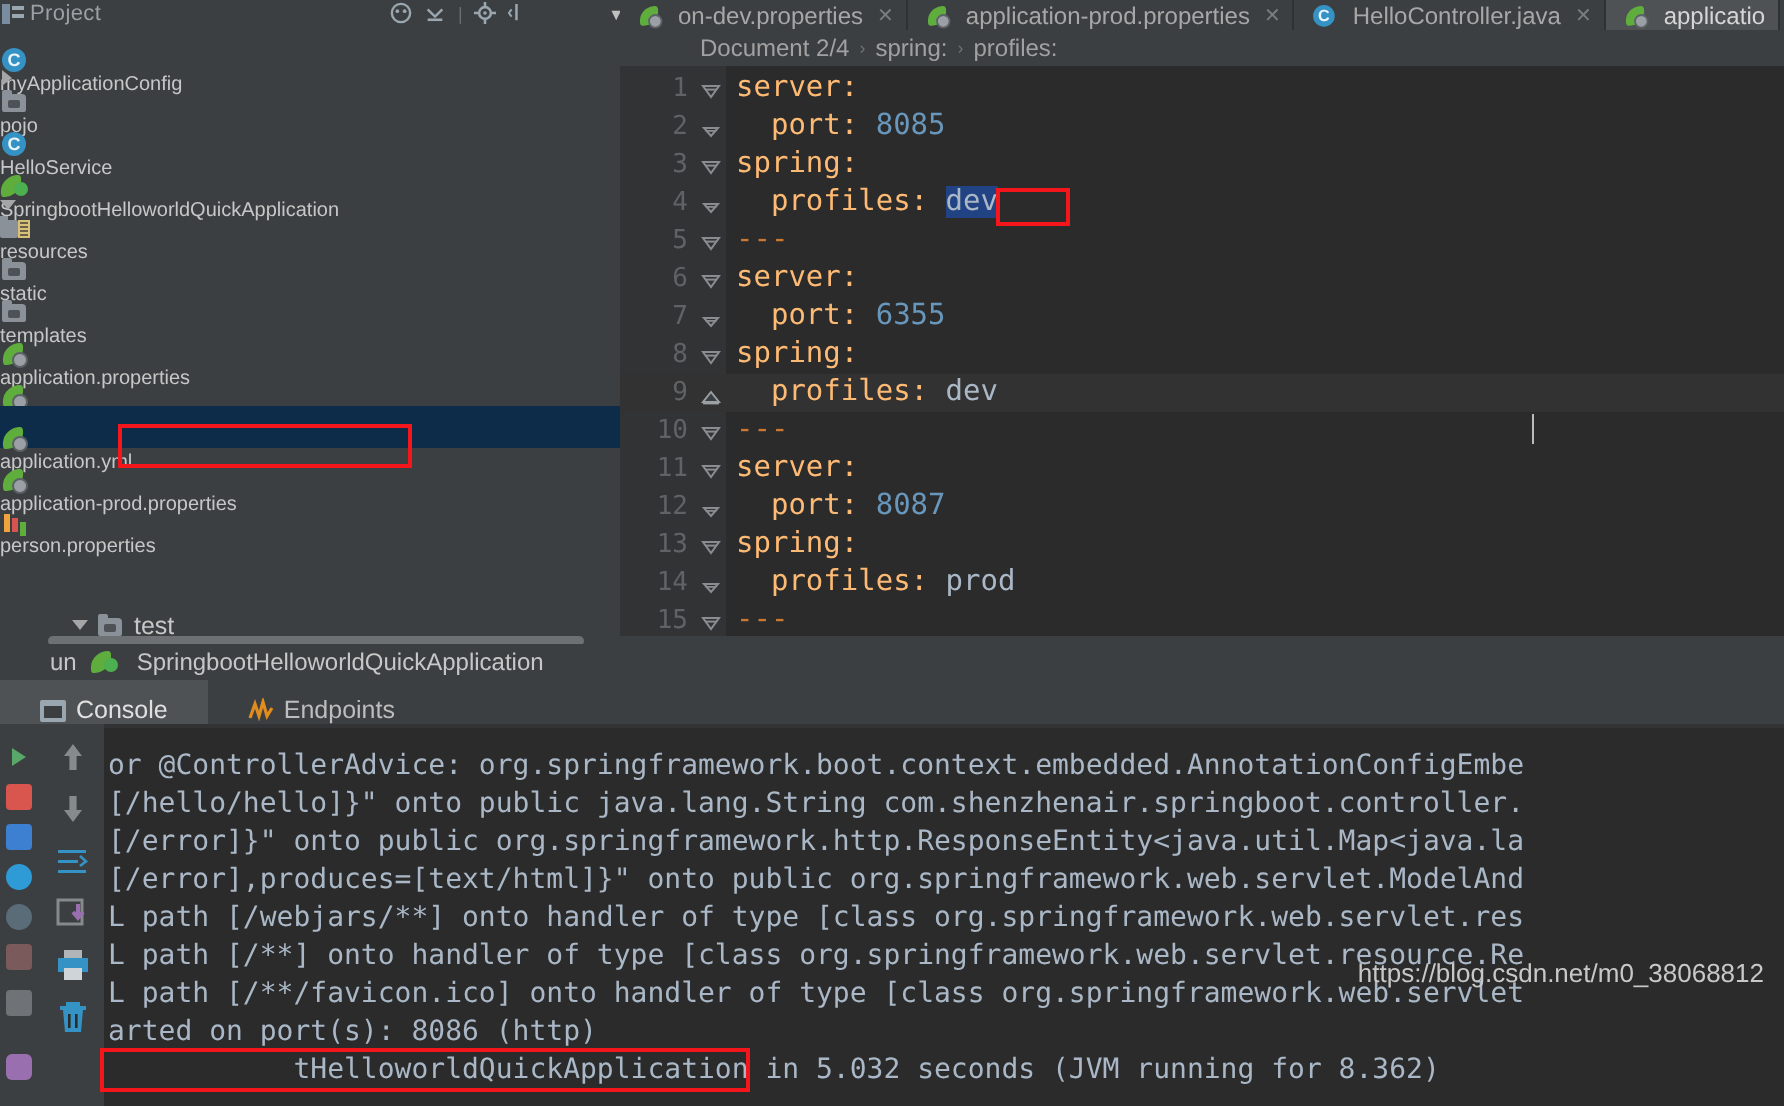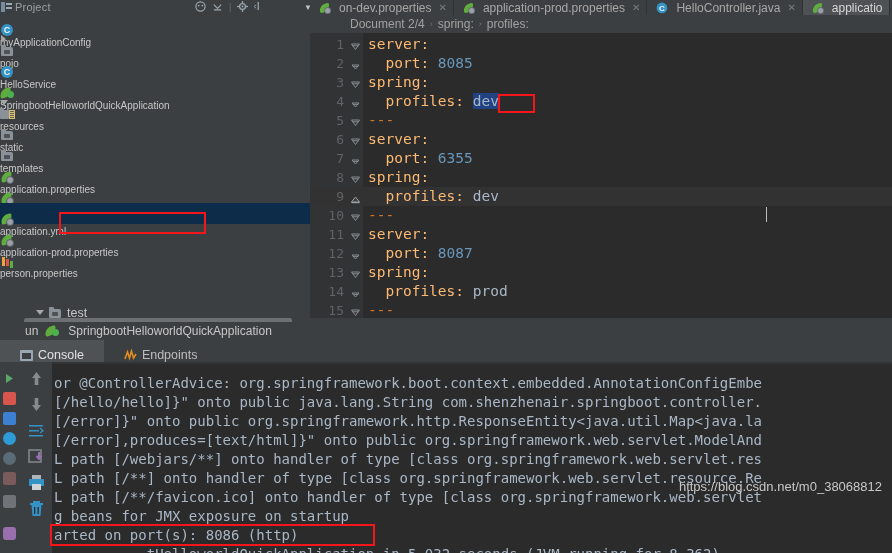--- a/index.html
+++ b/index.html
@@ -445,21 +445,20 @@
   <div class="console">
     <div class="topline-edge" style="left:0;top:0;"></div>
     <div id="console-host" style="position:absolute;left:0;top:12px;right:0;">
         <div class="conline">or @ControllerAdvice: org.springframework.boot.context.embedded.AnnotationConfigEmbe</div>
         <div class="conline">[/hello/hello]}" onto public java.lang.String com.shenzhenair.springboot.controller.</div>
         <div class="conline">[/error]}" onto public org.springframework.http.ResponseEntity&lt;java.util.Map&lt;java.la</div>
         <div class="conline">[/error],produces=[text/html]}" onto public org.springframework.web.servlet.ModelAnd</div>
         <div class="conline">L path [/webjars/**] onto handler of type [class org.springframework.web.servlet.res</div>
         <div class="conline">L path [/**] onto handler of type [class org.springframework.web.servlet.resource.Re</div>
         <div class="conline">L path [/**/favicon.ico] onto handler of type [class org.springframework.web.servlet</div>
-        <div class="conline">g beans for JMX exposure on startup</div>
         <div class="conline">arted on port(s): 8086 (http)</div>
         <div class="conline">           tHelloworldQuickApplication in 5.032 seconds (JVM running for 8.362)</div>
       </div>
     <div class="watermark">https://blog.csdn.net/m0_38068812</div>
   </div>
 
   <div id="annot-host">
       <div class="redbox" style="left: 59px; top: 212px; width: 147px; height: 22px; border-color: rgb(244, 22, 26);"></div>
       <div class="redbox" style="left: 498px; top: 94px; width: 37px; height: 19px; border-color: rgb(244, 22, 26);"></div>
       <div class="redbox" style="left: 50px; top: 524px; width: 325px; height: 22px; border-color: rgb(244, 22, 26);"></div>

